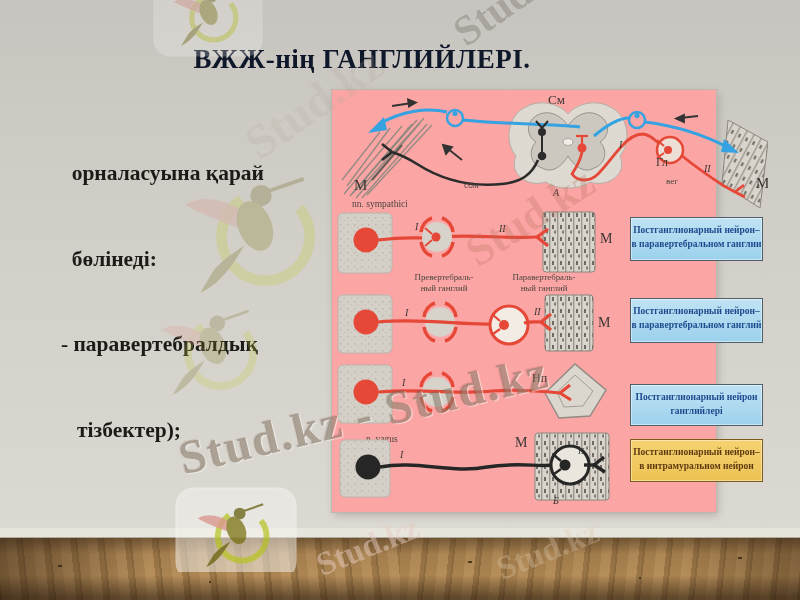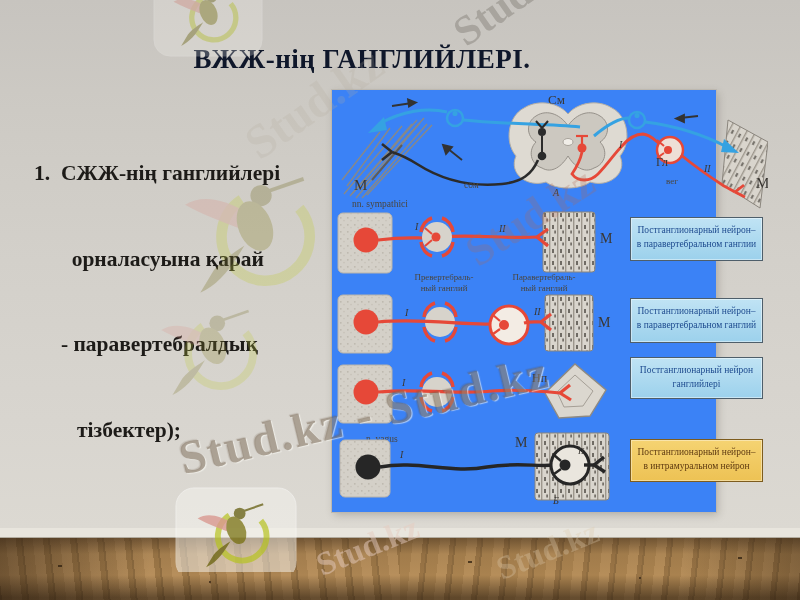--- a/index.html
+++ b/index.html
@@ -24,30 +24,30 @@
   }
   .floor .corner-l{position:absolute;left:0;top:0;width:150px;height:100%;background:linear-gradient(90deg,rgba(40,26,13,.45),transparent);}
   .floor .corner-r{position:absolute;right:0;top:0;width:120px;height:100%;background:linear-gradient(270deg,rgba(40,26,13,.35),transparent);}
 
   .title{position:absolute;left:0;top:44px;width:724px;text-align:center;z-index:4;
     font-size:27px;font-weight:bold;color:#0f172a;letter-spacing:.5px;}
   .list{position:absolute;left:34px;top:102px;width:300px;z-index:4;
     font-size:21.5px;font-weight:bold;color:#1d1b18;line-height:28.5px;white-space:pre;}
 
   .paper{position:absolute;left:332px;top:90px;width:384px;height:422px;z-index:3;
-    background:#3b82f6;box-shadow:0 0 0 1px #bdb8af,2px 3px 8px rgba(60,55,45,.25);}
+    background:#fca5a5;box-shadow:0 0 0 1px #bdb8af,2px 3px 8px rgba(60,55,45,.25);}
   .paper svg{position:absolute;left:0;top:0;}
 
   .infobox{position:absolute;left:298px;width:133px;z-index:5;text-align:center;
-    font-weight:normal;font-size:9.5px;line-height:1.45;padding-top:6px;box-sizing:border-box;}
+    font-weight:bold;font-size:9.5px;line-height:1.45;padding-top:6px;box-sizing:border-box;}
   .infobox.blue{background:linear-gradient(180deg,#c0e3f4,#9cd1ec);border:1px solid #4e5e6a;color:#1d4a8e;
     box-shadow:inset 0 0 0 1px rgba(255,255,255,.45);}
   .infobox.yellow{background:linear-gradient(180deg,#f5d372,#edc254);border:1px solid #7d5c1e;color:#5e3a10;
     box-shadow:inset 0 0 0 1px rgba(255,255,255,.4);}
-  .b1{top:127px;height:44px;} .b2{top:208px;height:45px;} .b3{top:267px;height:42px;} .b4{top:349px;height:43px;}
+  .b1{top:127px;height:44px;} .b2{top:208px;height:45px;} .b3{top:294px;height:42px;} .b4{top:349px;height:43px;}
 
   .wm{position:absolute;z-index:6;font-weight:bold;pointer-events:none;}
   .wm-title{left:458px;top:12px;font-size:42px;color:#8e8a83;opacity:.55;transform:rotate(-35deg);transform-origin:0 50%;}
   .wm-left1{left:250px;top:120px;font-size:48px;color:#b4ac9e;opacity:.22;transform:rotate(-35deg);transform-origin:0 50%;}
   .wm-mid{left:470px;top:230px;font-size:44px;color:#b06a55;opacity:.25;transform:rotate(-33deg);transform-origin:0 50%;}
   .wm-big{left:180px;top:432px;font-size:47px;letter-spacing:2px;color:rgba(118,100,80,.8);opacity:.62;
     transform:rotate(-13.5deg);transform-origin:0 50%;
     text-shadow:1px 1px 1px rgba(255,255,250,.9),-1px -1px 1px rgba(90,70,50,.3);}
   .wm-floor1{left:318px;top:548px;font-size:33px;color:#e6ccc0;opacity:.5;transform:rotate(-22deg);transform-origin:0 50%;}
   .wm-floor2{left:498px;top:552px;font-size:33px;color:#dccaae;opacity:.32;transform:rotate(-22deg);transform-origin:0 50%;}
@@ -86,22 +86,22 @@
 </svg>
 <svg class="logo logo-wm1" width="152" height="158" viewBox="0 0 100 100">
   <use href="#bird" width="100" height="100"></use>
 </svg>
 <svg class="logo logo-wm2" width="118" height="112" viewBox="0 0 100 100">
   <use href="#bird" width="100" height="100"></use>
 </svg>
 
 <div class="title">ВЖЖ-нің ГАНГЛИЙЛЕРІ.</div>
 <div class="list">
-  <div>1.  СЖЖ-нің ганглийлері</div>
   <div>       орналасуына қарай</div>
+  <div>       бөлінеді:</div>
   <div>     - паравертебралдық</div>
   <div>        тізбектер);</div>
   
   
   
   
 </div>
 
 <div class="paper">
 <svg width="436" height="422" viewBox="0 0 436 422">

